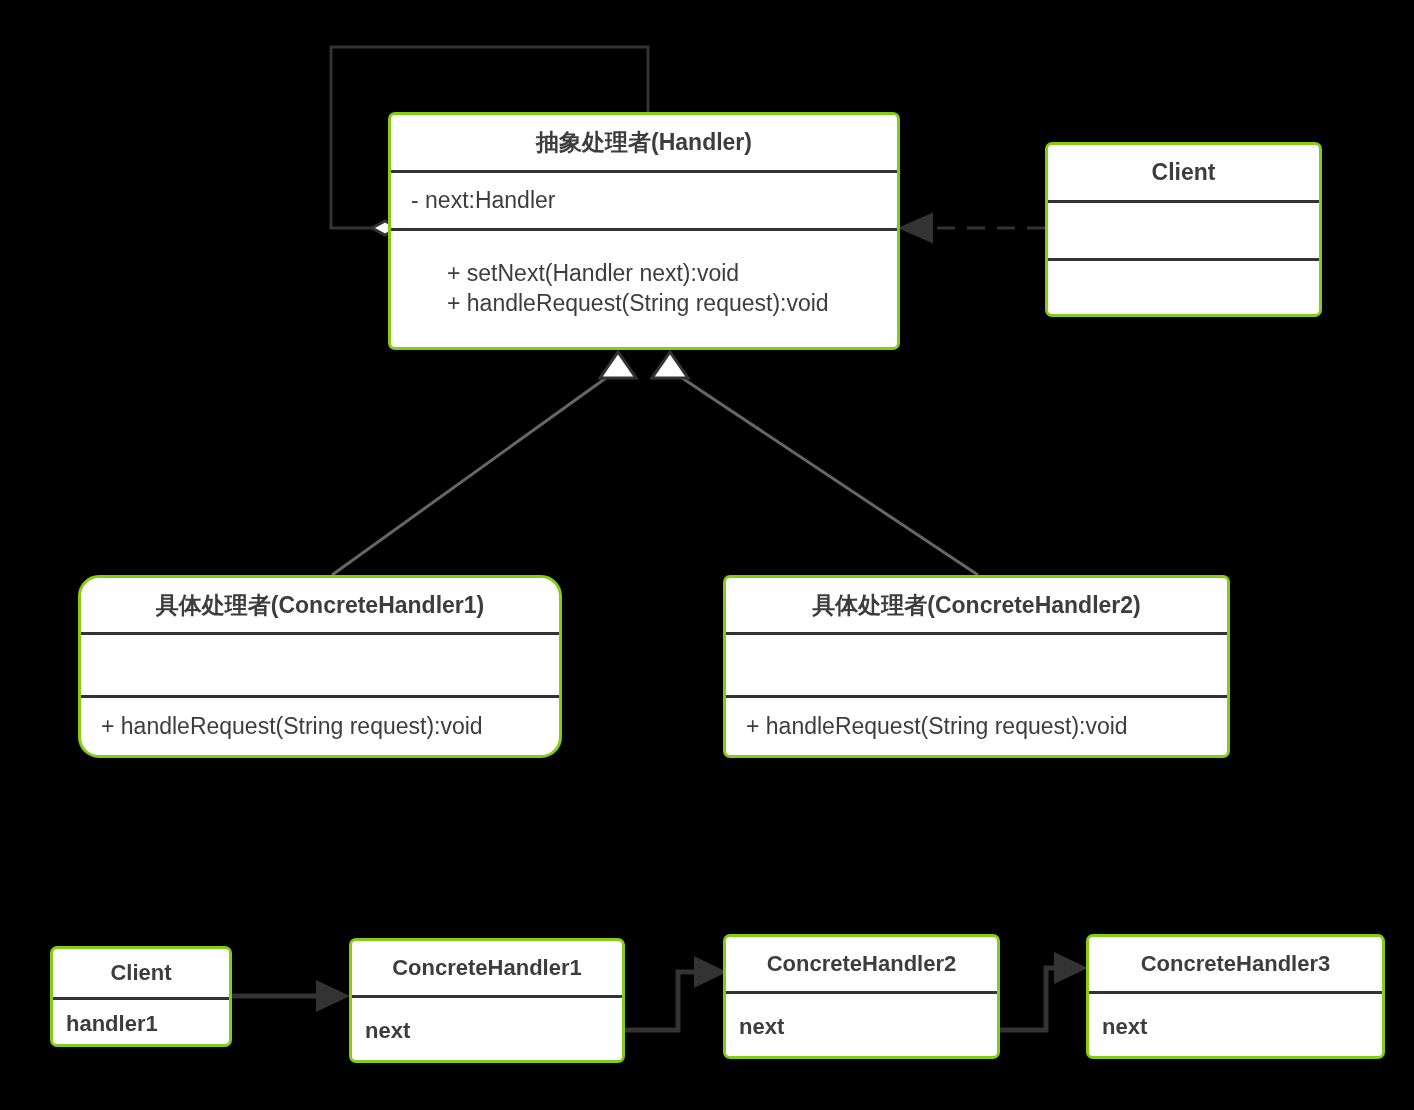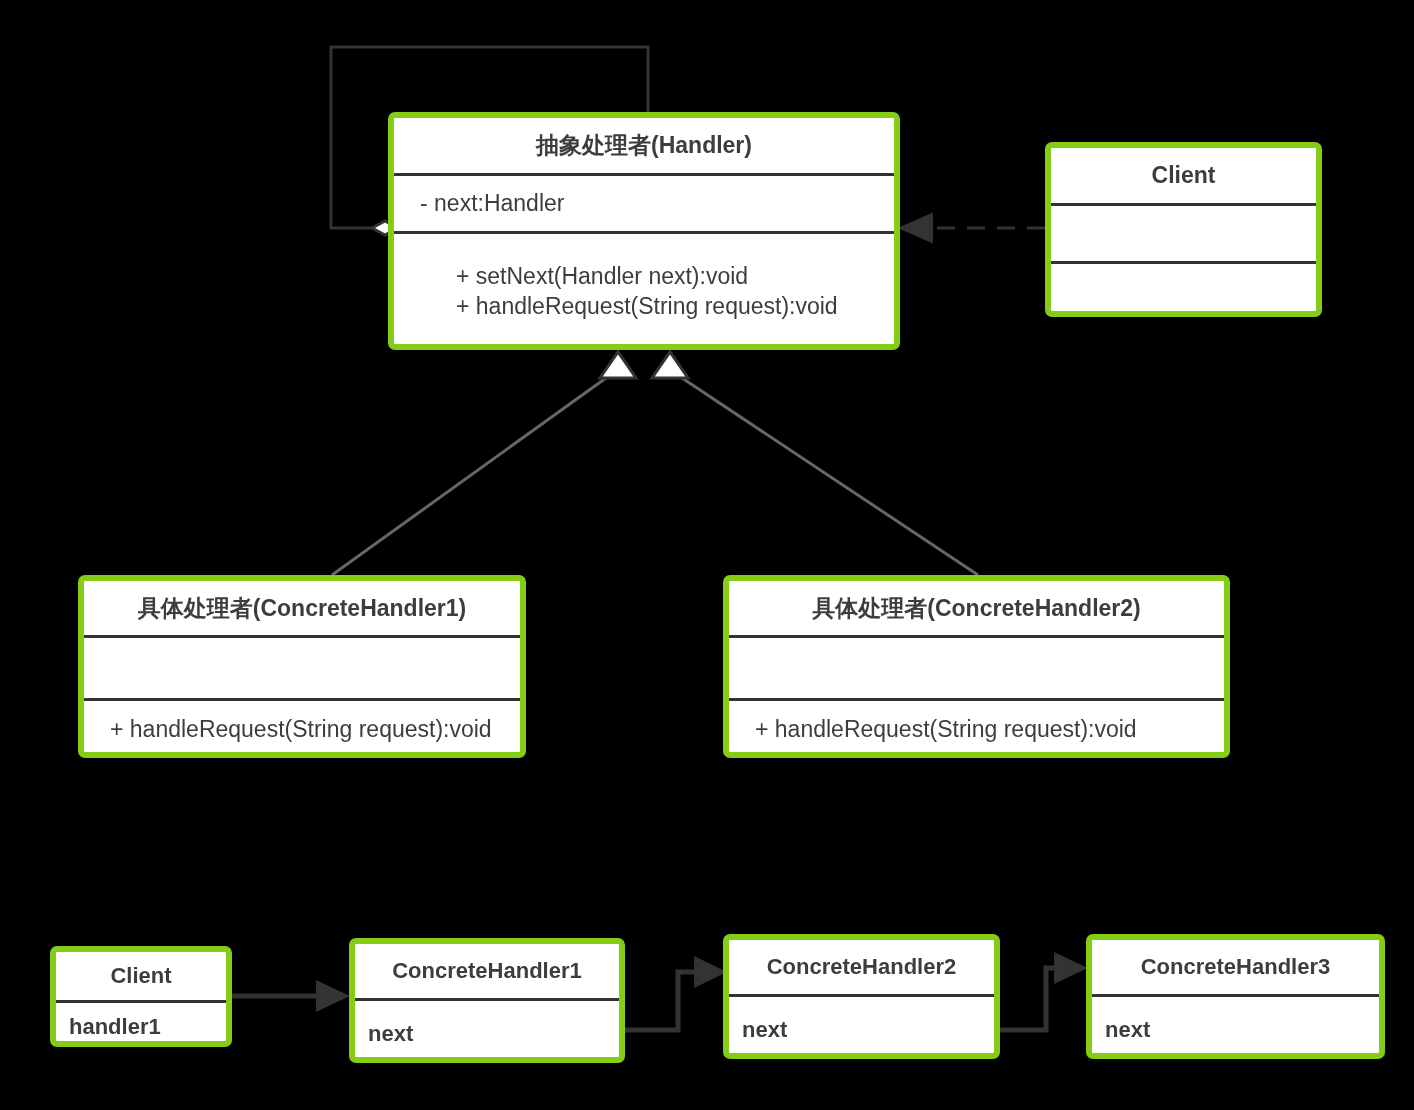--- a/index.html
+++ b/index.html
@@ -19,42 +19,42 @@
     position: absolute;
     left: 0;
     top: 0;
     width: 1414px;
     height: 1110px;
     pointer-events: none;
   }
   .umlbox {
     position: absolute;
     background: #ffffff;
-    border: 6px solid #84cc16;
+    border: 3px solid #84cc16;
     border-radius: 7px;
     box-sizing: border-box;
     overflow: hidden;
   }
   .compartment {
     box-sizing: border-box;
     color: #3d3d3d;
     display: flex;
     flex-direction: column;
     justify-content: center;
   }
   .comp-title {
     text-align: center;
     font-weight: bold;
     font-size: 23px;
     border-bottom: 3px solid #333333;
   }
   .comp-body {
     text-align: left;
     font-size: 23px;
-    padding-left: 26px;
+    padding-left: 20px;
     border-bottom: 3px solid #333333;
   }
   .comp-last {
     border-bottom: none;
   }
   .comp-body .line {
     line-height: 1.30;
     white-space: nowrap;
   }
   .chainbox .comp-title {
@@ -119,21 +119,21 @@
       <div class="line">+ handleRequest(String request):void</div>
     </div>
   </div>
 
   <div class="umlbox" style="left:1045px; top:142px; width:277px; height:175px;">
     <div class="compartment comp-title" style="height:58px;">Client</div>
     <div class="compartment comp-body" style="height:58px;"></div>
     <div class="compartment comp-body comp-last" style="height:56px;"></div>
   </div>
 
-  <div class="umlbox" style="left:78px; top:575px; width:448px; height:183px;">
+  <div class="umlbox" style="left:78px; top:575px; width:484px; height:183px;border-radius:21px;">
     <div class="compartment comp-title" style="height:57px;">具体处理者(ConcreteHandler1)</div>
     <div class="compartment comp-body" style="height:63px;"></div>
     <div class="compartment comp-body comp-last" style="height:57px;">
       <div class="line">+ handleRequest(String request):void</div>
     </div>
   </div>
 
   <div class="umlbox" style="left:723px; top:575px; width:507px; height:183px;">
     <div class="compartment comp-title" style="height:57px;">具体处理者(ConcreteHandler2)</div>
     <div class="compartment comp-body" style="height:63px;"></div>

